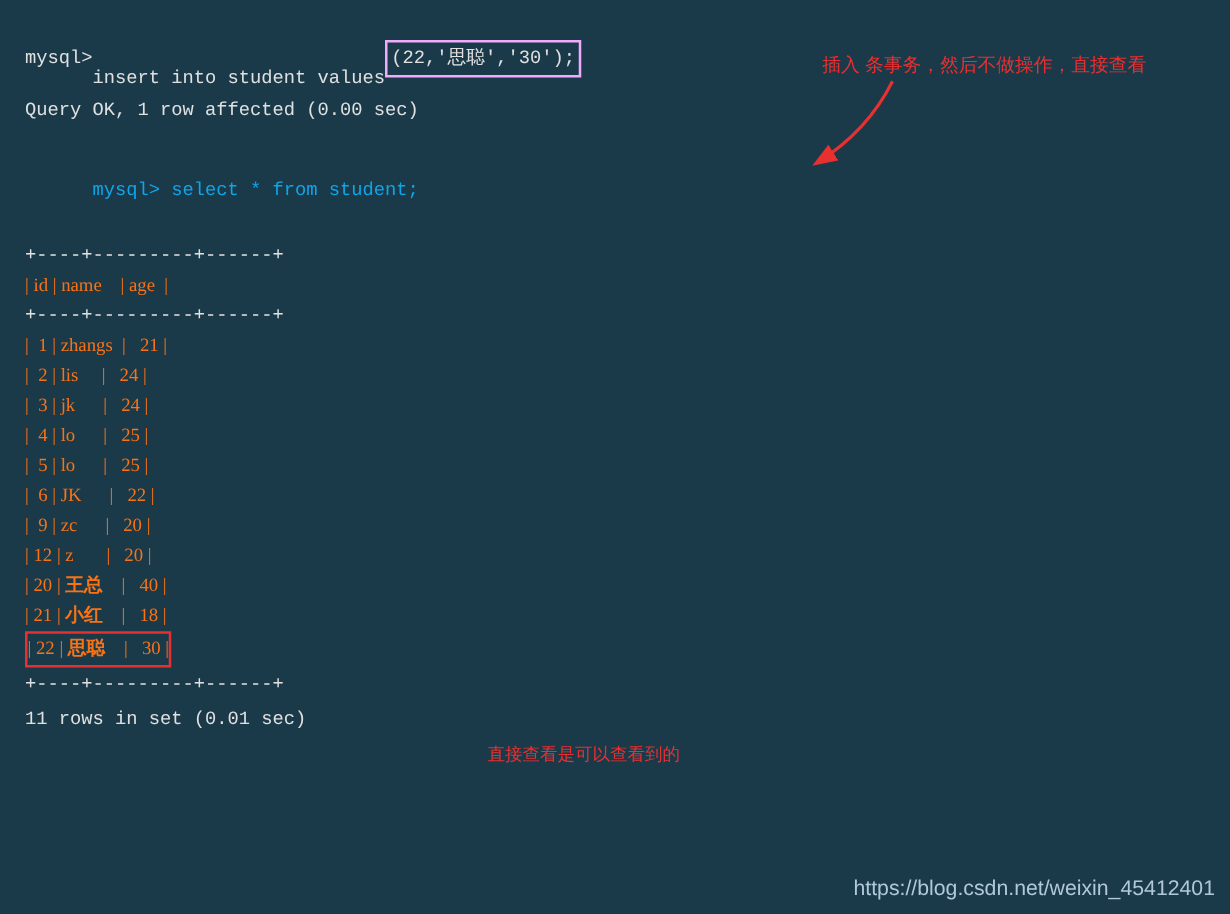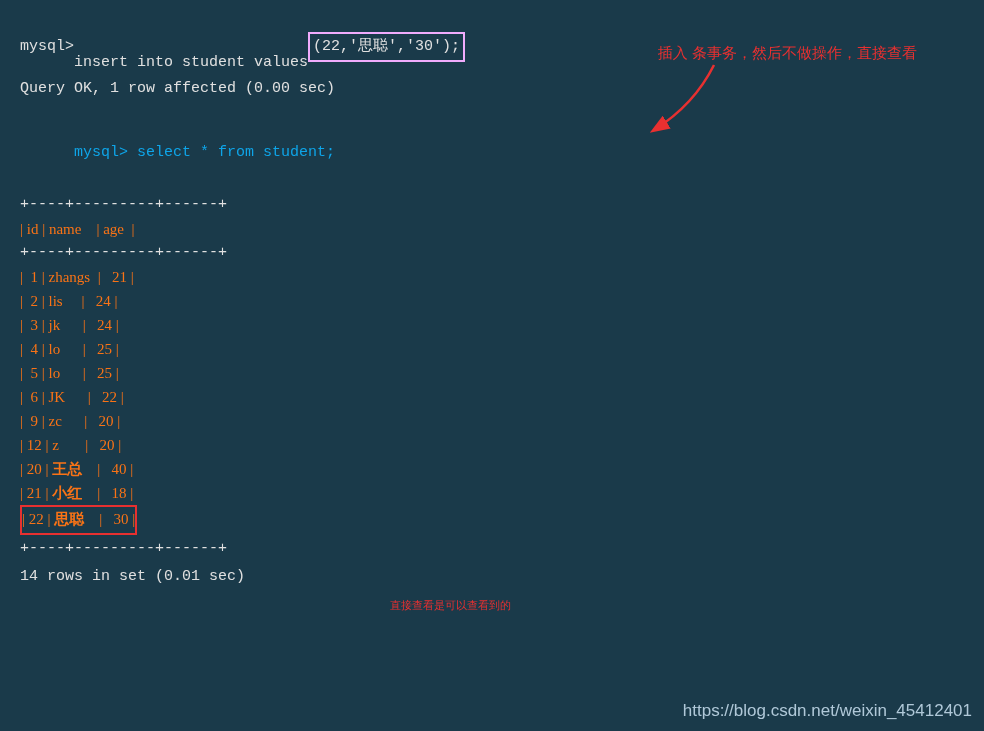--- a/index.html
+++ b/index.html
@@ -76,21 +76,21 @@
       text-align: left;
       line-height: 1.5;
     }
 
     .annotation-bottom {
       position: absolute;
       bottom: 118px;
       left: 390px;
       color: #e83030;
       font-family: 'Microsoft YaHei', 'SimHei', sans-serif;
-      font-size: 11px;
+      font-size: 14px;
     }
 
     .watermark {
       position: absolute;
       bottom: 10px;
       right: 12px;
       color: #b0c8d8;
       font-size: 17px;
       font-family: Arial, sans-serif;
     }
@@ -159,21 +159,21 @@
     
     <div class="table-row-normal line">| 20 | <strong>王总</strong>    |   40 |</div>
     
     <div class="table-row-normal line">| 21 | <strong>小红</strong>    |   18 |</div>
     
     <div style="display:inline-block; border: 2px solid #e83030; margin-left: 0;">
       <span class="table-row-normal">| 22 | <strong>思聪</strong>    |   30 |</span>
     </div>
 
     <div class="table-border line" style="margin-top:2px;">+----+---------+------+</div>
-    <div class="line rows-in-set">14 rows in set (0.01 sec)</div>
+    <div class="line rows-in-set">11 rows in set (0.01 sec)</div>
   </div>
 
 </div>
 
 <div class="annotation-top">
   <span>插入  条事务，然后不做操作，直接查看</span>
 </div>
 
 <svg class="arrow-svg" width="120" height="90">
   <defs>

